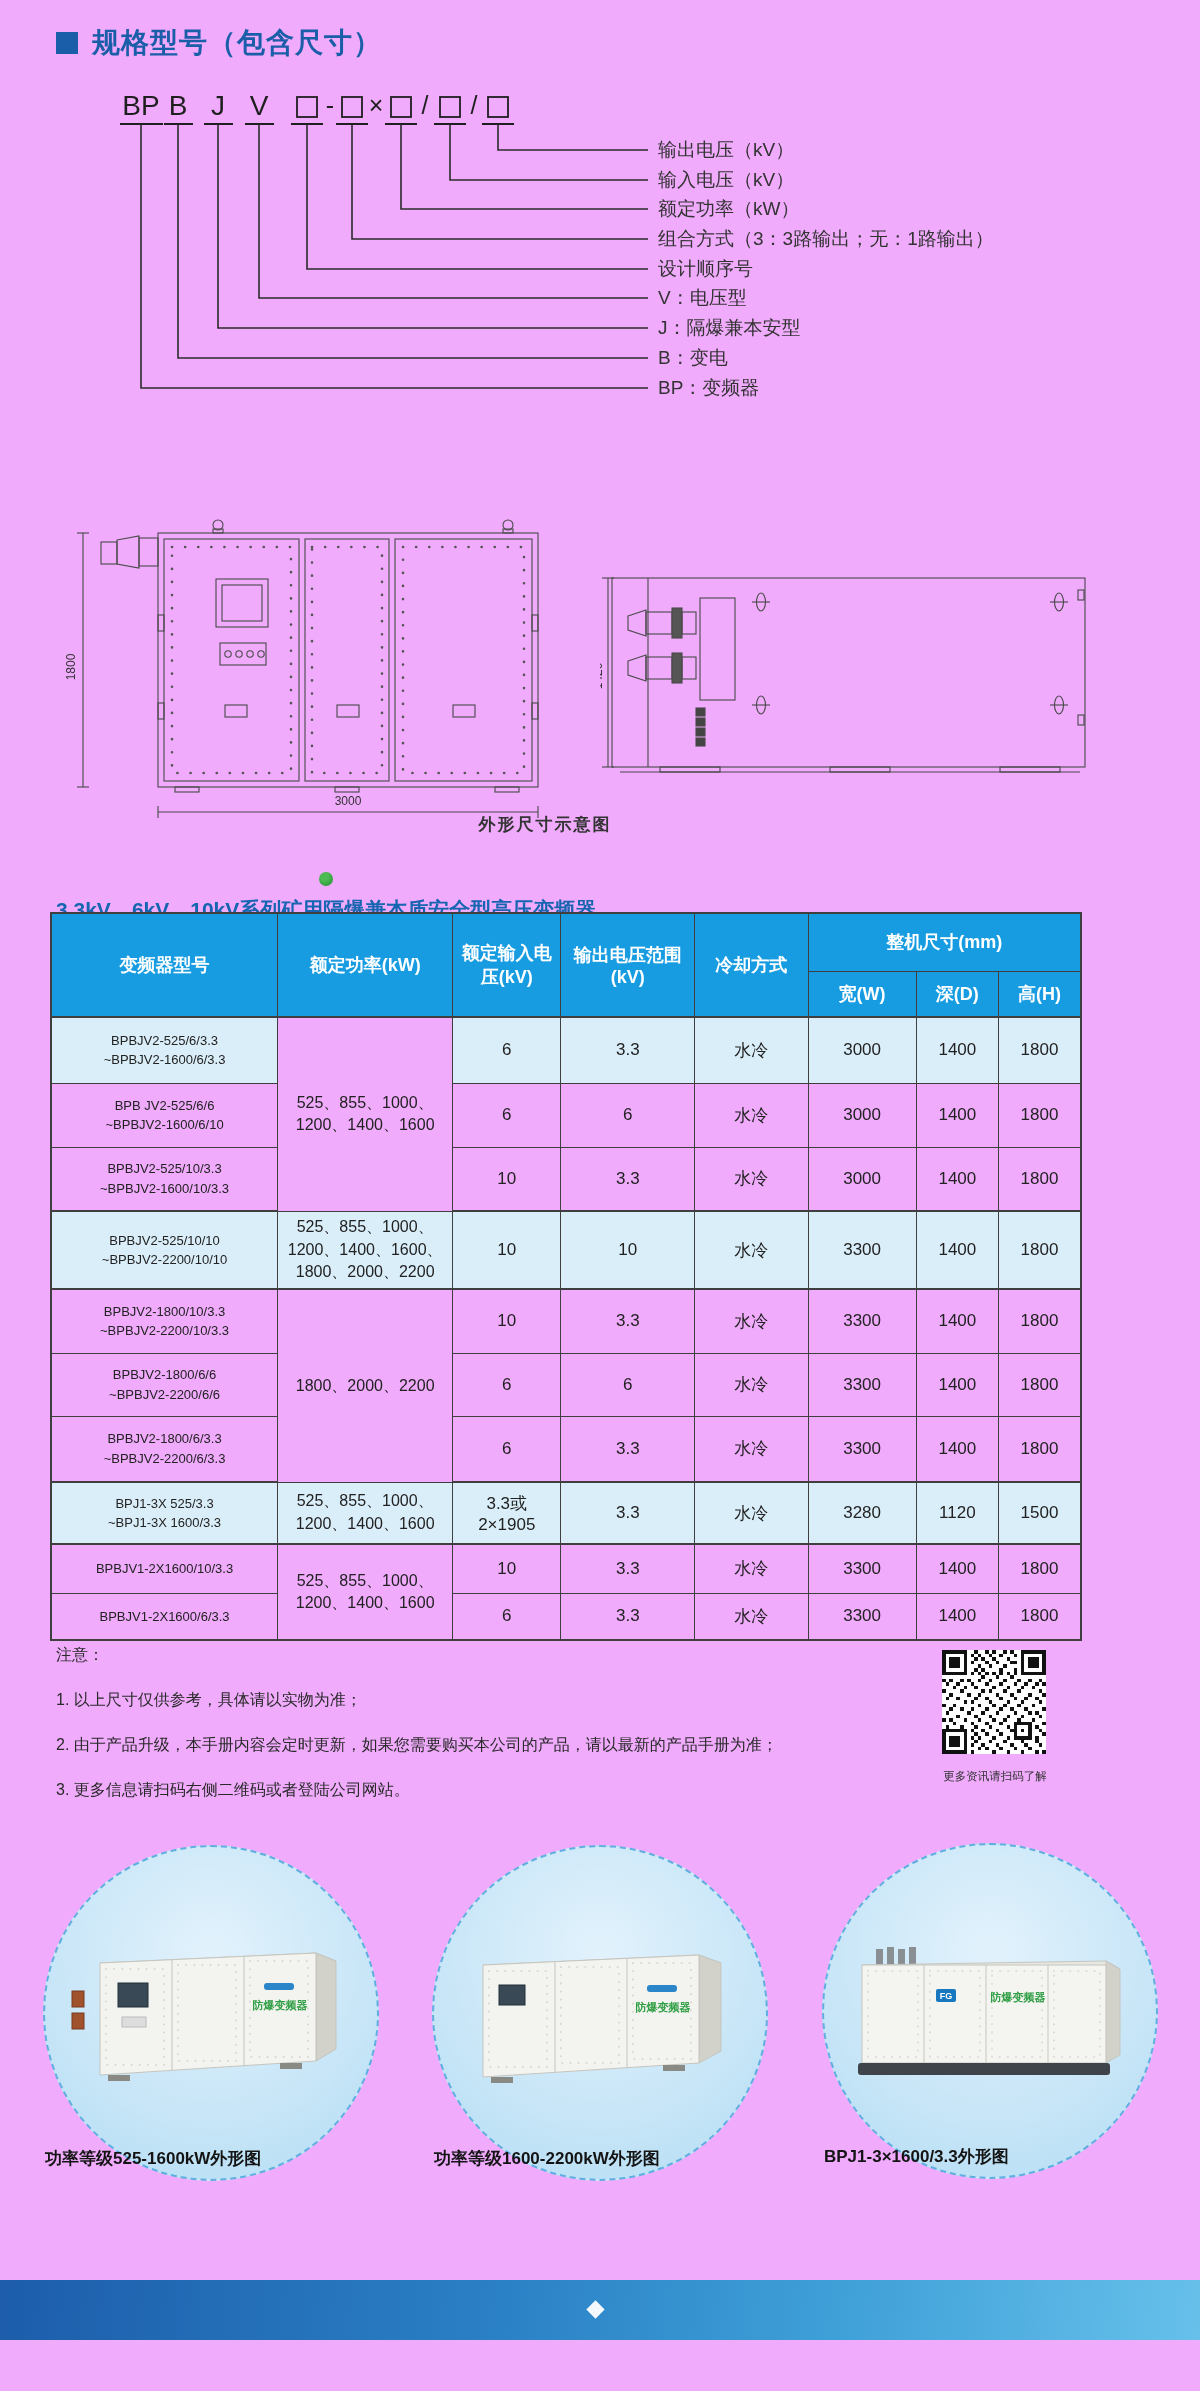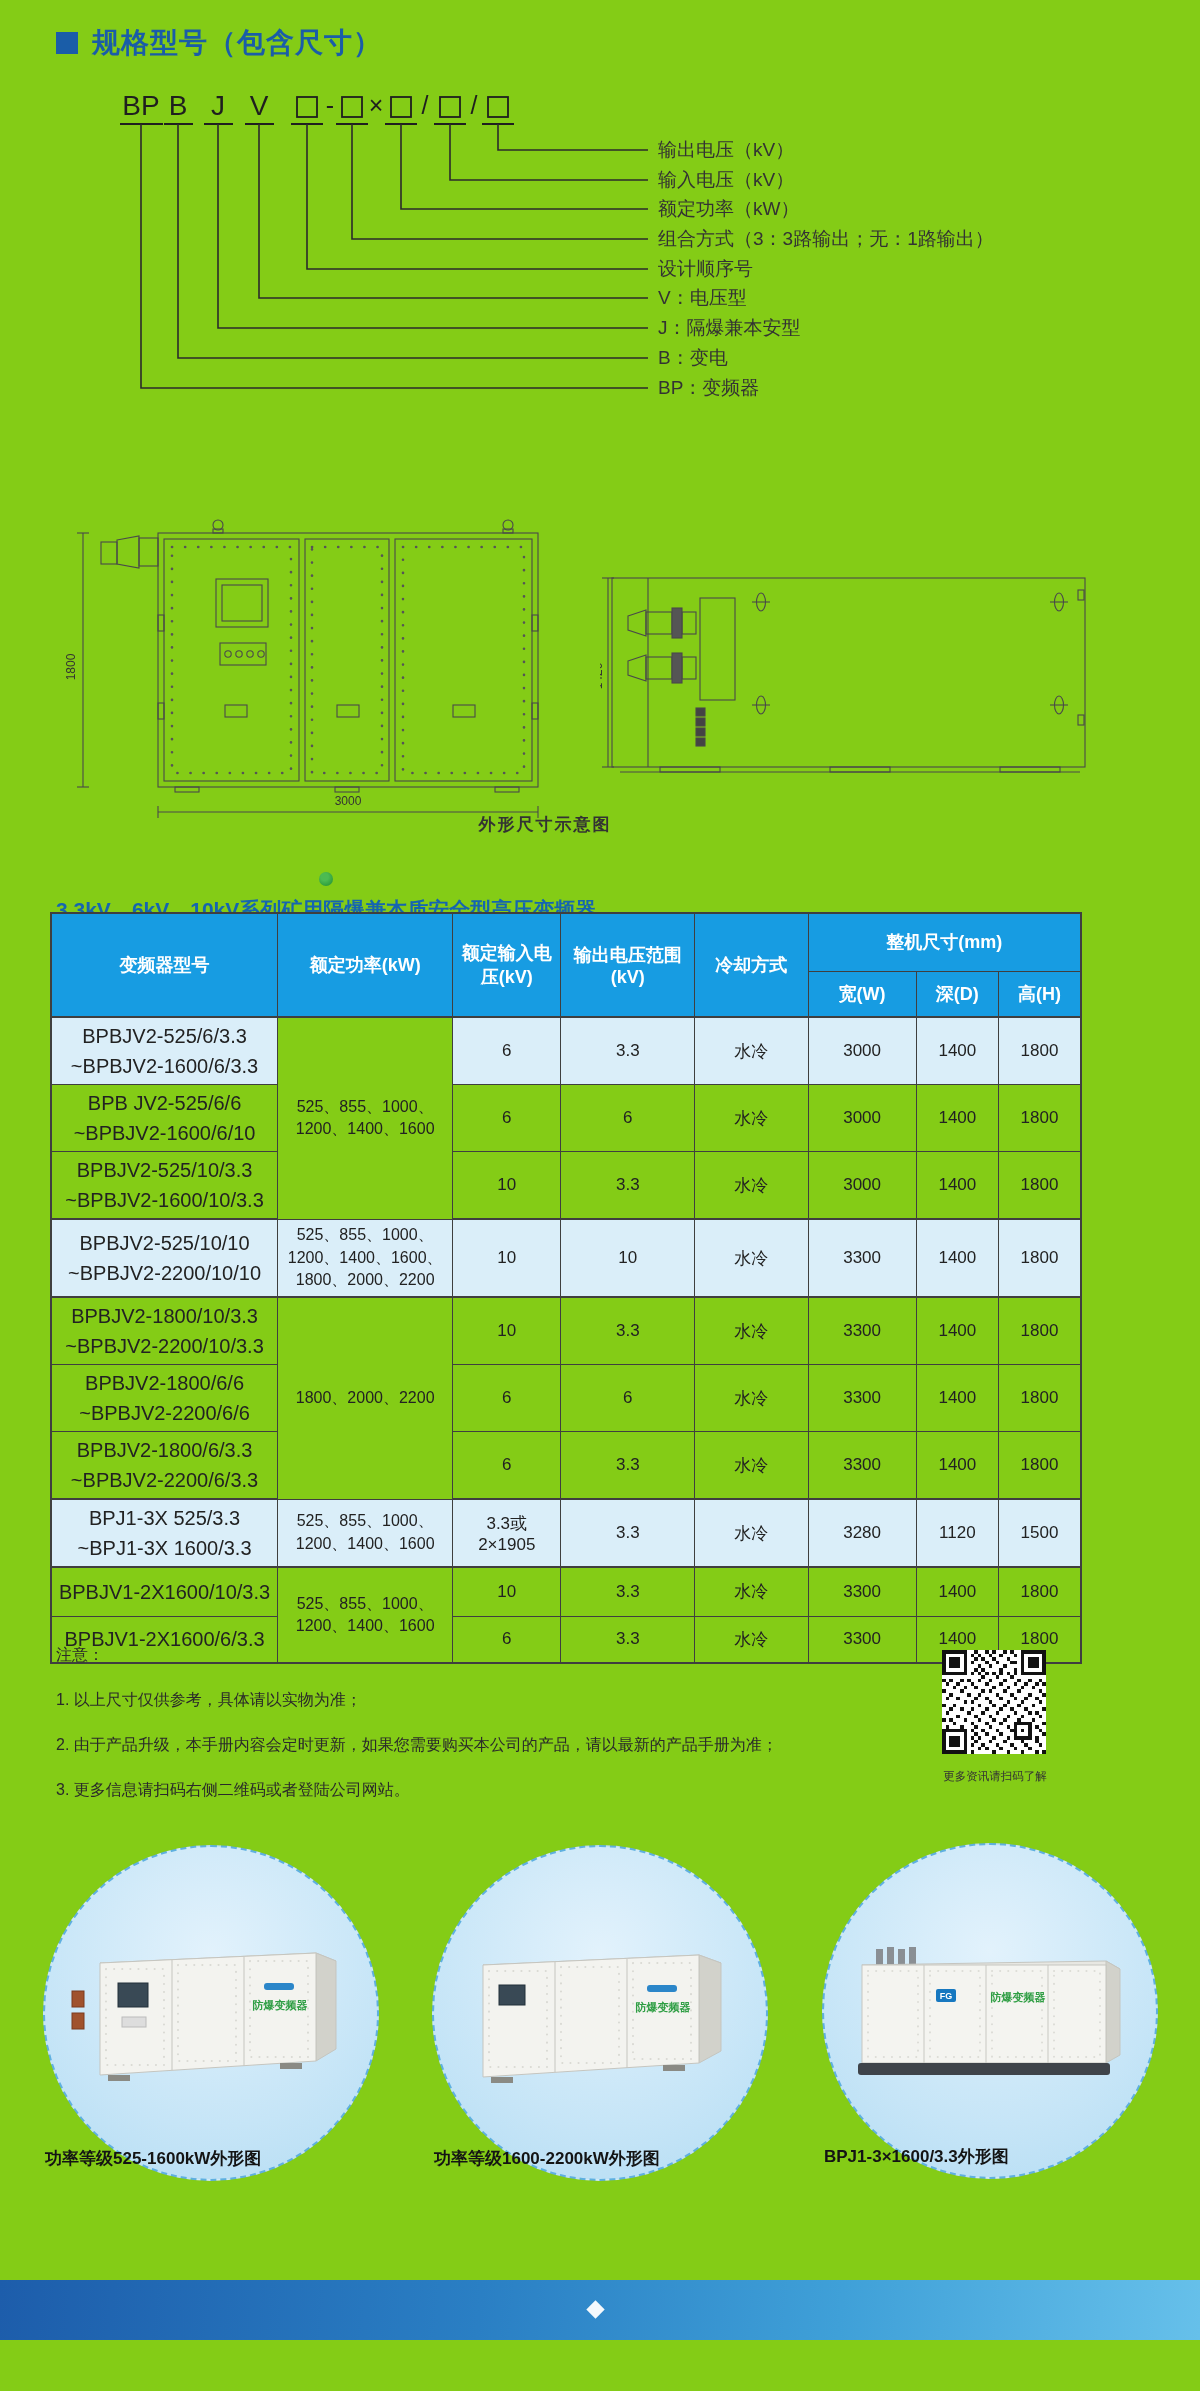--- a/index.html
+++ b/index.html
@@ -1,16 +1,16 @@
 <!DOCTYPE html>
 <html><head>
 <meta charset="utf-8">
 <style>
   html,body{margin:0;padding:0;background:#fff;}
-  .page{position:relative;width:1200px;height:2391px;background:#84cc16;overflow:hidden;
+  .page{position:relative;width:1200px;height:2391px;background:#f0abfc;overflow:hidden;
         font-family:"Liberation Sans","DejaVu Sans",sans-serif;color:#222;}
 
   
   .heading{position:absolute;top:24px;left:56px;display:flex;align-items:center;gap:14px;}
   .heading .sq{width:22px;height:22px;background:#1a5da8;}
   .heading h1{margin:0;font-size:28px;font-weight:bold;color:#1a5da8;letter-spacing:1px;}
 
   
   .code-svg{position:absolute;top:62px;left:0;width:1200px;height:420px;}
   svg text{font-family:"Liberation Sans","DejaVu Sans",sans-serif;}
@@ -38,21 +38,21 @@
 
   
   table.spec{position:absolute;top:912px;left:50px;width:1032px;border-collapse:collapse;
              table-layout:fixed;text-align:center;font-size:17px;color:#222;
              border:2px solid #3f3f3f;}
   table.spec th,table.spec td{border:1px solid #3f3f3f;padding:3px 4px;vertical-align:middle;}
   table.spec thead th{background:#179ce2;color:#fff;font-weight:bold;font-size:18px;}
   table.spec thead{border-bottom:2px solid #3f3f3f;}
   th.dims{border-bottom:2px solid #fff;}
   td.alt{background:#daeef9;}
-  td.model{font-size:20px;line-height:1.5;margin-top:24px;}
+  td.model{font-size:13px;line-height:1.5;margin-top:24px;}
   td.power{font-size:16px;line-height:1.4;padding:0 12px;margin-top:26px;}
   tr.g-end td{border-bottom:2px solid #3f3f3f;}
 
   
   .notes{position:absolute;top:1645px;left:56px;width:860px;font-size:16px;color:#2a2a2a;}
   .notes div{margin-bottom:25px;line-height:1.25;}
 
   
   .qr{position:absolute;top:1650px;left:942px;width:106px;}
   .qr svg{display:block;width:104px;height:104px;}

